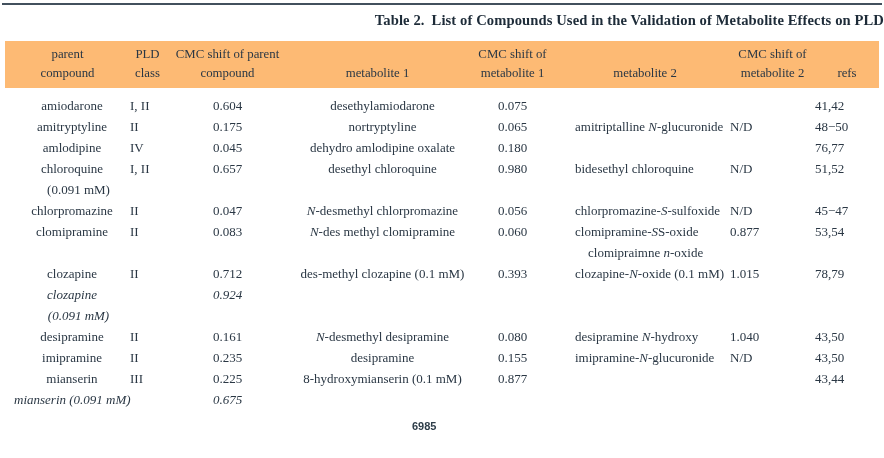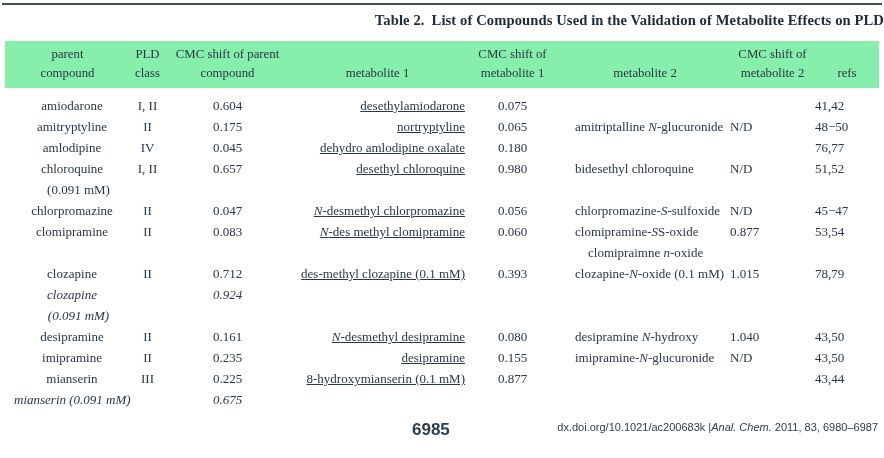--- a/index.html
+++ b/index.html
@@ -13,42 +13,42 @@
   .title{
     margin:5px 0 0 6px;font-size:14.6px;font-weight:bold;color:#1d2b38;
     line-height:20px;letter-spacing:0.1px;text-align:right;
   }
   .title-label{margin-right:7px;}
   table{
     border-collapse:collapse;table-layout:fixed;width:874px;margin:11px 0 0 5px;
     font-size:13px;
   }
   thead th{
-    background:#86efac;font-weight:normal;vertical-align:bottom;
+    background:#fdba74;font-weight:normal;vertical-align:bottom;
     padding:4px 0 5px 0;text-align:center;font-size:12.8px;color:#2a3744;
   }
   .hl{min-height:19px;line-height:19px;}
   tbody td{vertical-align:top;padding:0;line-height:21px;font-size:13px;}
   tbody tr.first td{padding-top:7px;}
   .ln{min-height:21px;line-height:21px;white-space:nowrap;}
   .ln.ind{padding-left:13px;}
   .it{font-style:italic;}
   .cell-parent{text-align:center;padding-left:9px;}
-  .cell-pld{text-align:center;}
+  .cell-pld{}
   .cell-cmc_parent{text-align:center;}
-  .cell-met1{text-align:right;padding-left:10px;text-decoration:underline;}
+  .cell-met1{text-align:center;padding-left:10px;}
   .cell-cmc_met1{text-align:center;}
   .cell-met2{text-align:left;padding-left:15px;}
   .cell-cmc_met2{text-align:left;}
   .cell-refs{text-align:left;}
   .footer{
     position:absolute;left:0;top:417px;width:884px;height:18px;
     font-family:"Liberation Sans", sans-serif;font-size:11px;color:#2e3d49;
   }
-  .page-num{position:absolute;left:412px;top:0;font-weight:bold;font-size:17px;}
+  .page-num{position:absolute;left:412px;top:0;font-weight:bold;font-size:11px;}
   .citation{position:absolute;right:6px;top:1px;white-space:nowrap;}
 </style>
 </head>
 <body>
 
 <div class="page">
   <div class="top-rule"></div>
 
   <h2 class="title">
     <span class="title-label">Table 2.</span><span>List of Compounds Used in the Validation of Metabolite Effects on PLD</span>
@@ -391,15 +391,14 @@
           </td>
           <td class="cell-refs">
             <div class="ln"><span></span></div>
           </td>
         </tr>
       </tbody>
   </table>
 
   <div class="footer">
     <span class="page-num">6985</span>
-    <span class="citation" id="citation"><span>dx.doi.org/10.1021/ac200683k |</span><span class="it">Anal. Chem.</span><span> 2011, 83, 6980–6987</span></span>
   </div>
 </div>
 
 </body></html>

